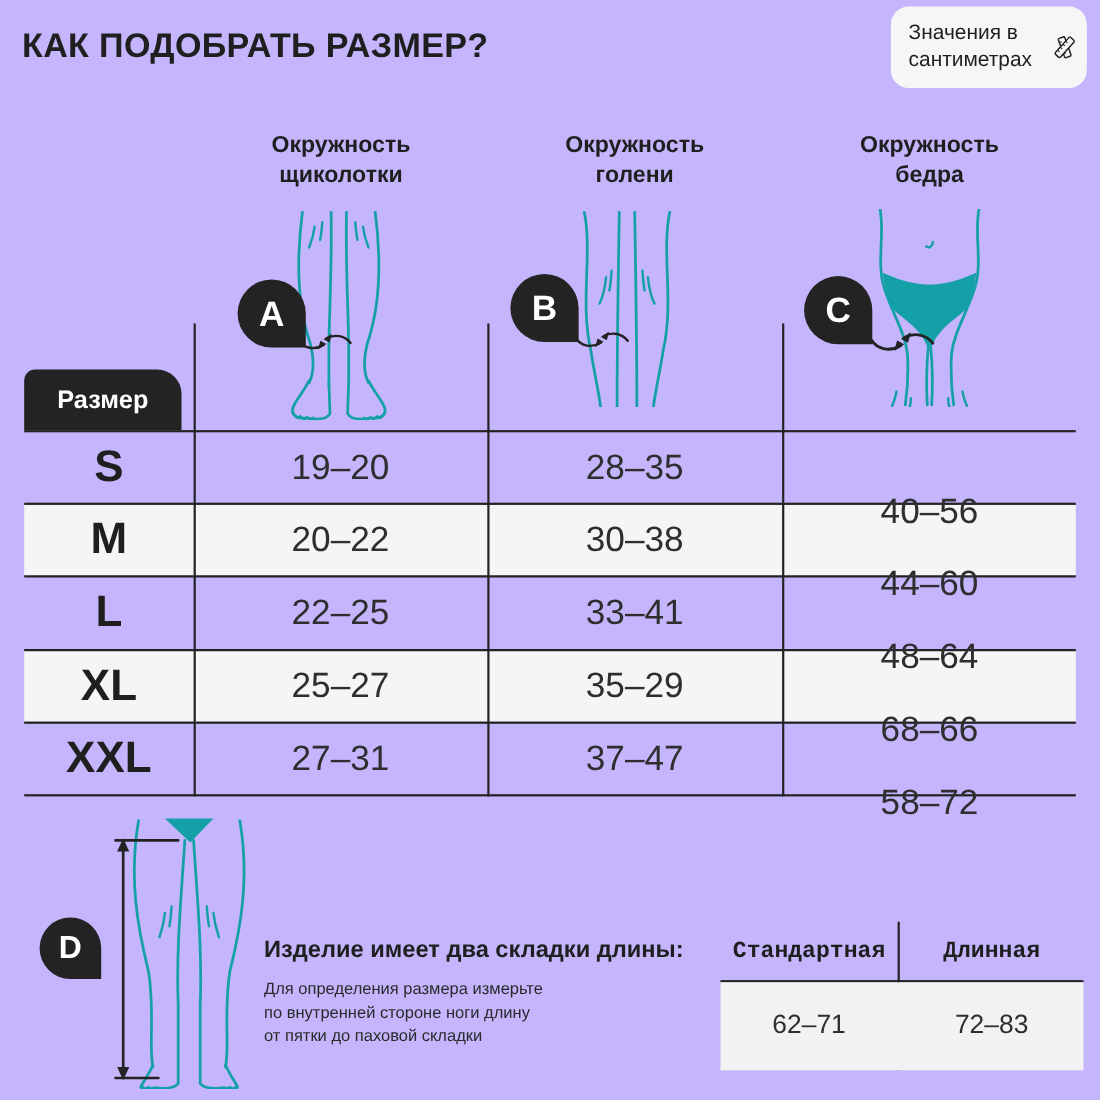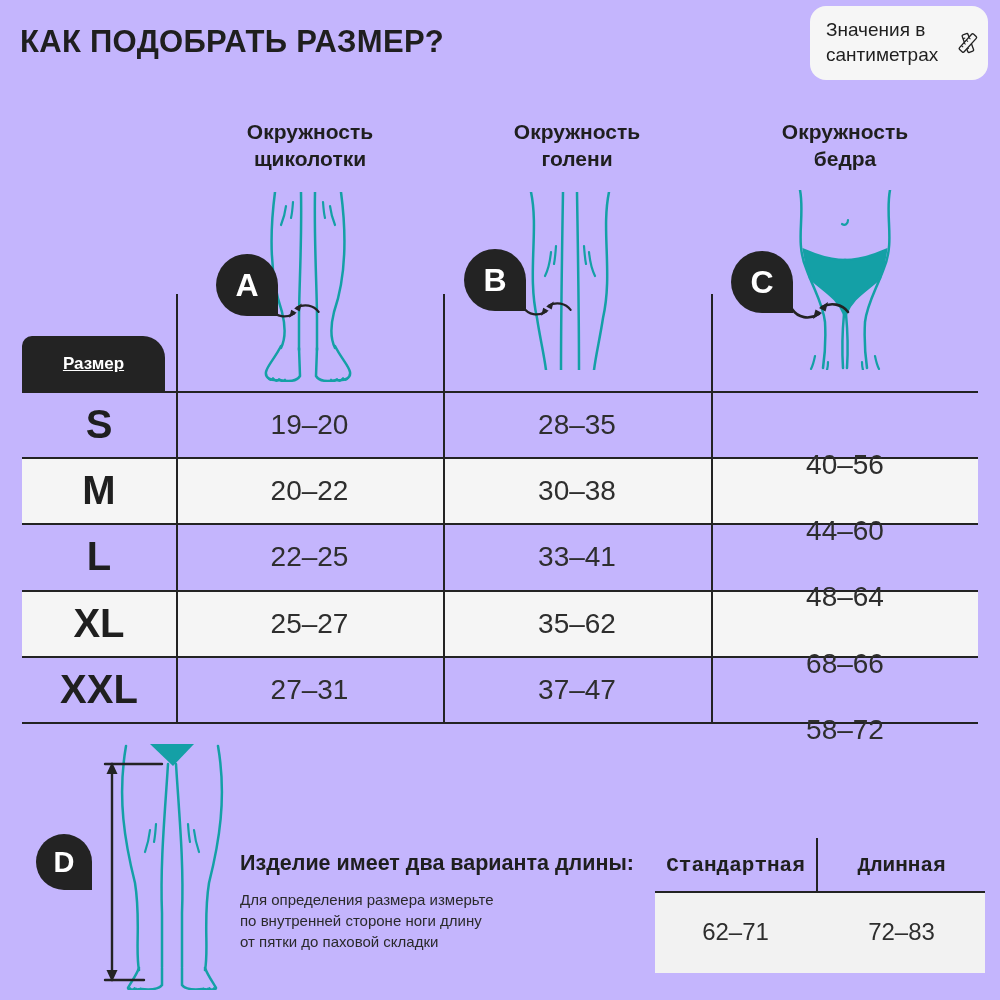--- a/index.html
+++ b/index.html
@@ -26,28 +26,28 @@
     position:absolute;background:#232323;border-radius:50% 50% 0 50%;
     color:#fff;font-weight:bold;display:flex;align-items:center;justify-content:center;
   }
   .badge-lg{width:62px;height:62px;font-size:32px;}
   .badge-sm{width:56px;height:56px;font-size:29px;}
   .hline{position:absolute;left:22px;width:956px;height:2px;background:#232323;}
   .vline{position:absolute;width:2px;background:#232323;}
   .row-bg{position:absolute;left:22px;width:956px;height:64px;background:#f5f5f5;}
   .size-tab{
     position:absolute;left:22px;top:336px;width:143px;height:55px;background:#232323;
-    border-radius:10px 22px 0 0;color:#fff;font-weight:bold;font-size:17px;
-    display:flex;align-items:center;justify-content:center;text-decoration:underline;
+    border-radius:10px 22px 0 0;color:#fff;font-weight:bold;font-size:23px;
+    display:flex;align-items:center;justify-content:center;
   }
   .cell{
     position:absolute;height:65px;display:flex;align-items:center;justify-content:center;
   }
   .size-cell{left:22px;width:154px;font-weight:bold;font-size:40px;color:#1f1f1f;}
-  .val-cell{font-size:28px;color:#2e2e2e;}
+  .val-cell{font-size:32px;color:#2e2e2e;}
   .c-ankle{left:177px;width:265px;}
   .c-calf{left:444px;width:266px;}
   .c-hip{left:712px;width:266px;margin-top:40px;}
   .bottom-head{
     position:absolute;left:240px;top:851px;font-size:21.5px;font-weight:bold;color:#1f1f1f;
   }
   .bottom-body{
     position:absolute;left:240px;top:889px;font-size:15px;line-height:1.4;
     white-space:pre-line;color:#2a2a2a;
   }
@@ -180,21 +180,21 @@
   <div class="cell val-cell c-calf" style="top:458px;border-radius:21px;">30–38</div>
   <div class="cell val-cell c-hip" style="top:458px;">44–60</div>
 
   <div class="cell size-cell" style="top:524px;">L</div>
   <div class="cell val-cell c-ankle" style="top:524px;">22–25</div>
   <div class="cell val-cell c-calf" style="top:524px;">33–41</div>
   <div class="cell val-cell c-hip" style="top:524px;">48–64</div>
 
   <div class="cell size-cell" style="top:591px;">XL</div>
   <div class="cell val-cell c-ankle" style="top:591px;">25–27</div>
-  <div class="cell val-cell c-calf" style="top:591px;">35–62</div>
+  <div class="cell val-cell c-calf" style="top:591px;">35–29</div>
   <div class="cell val-cell c-hip" style="top:591px;">68–66</div>
 
   <div class="cell size-cell" style="top:657px;">XXL</div>
   <div class="cell val-cell c-ankle" style="top:657px;">27–31</div>
   <div class="cell val-cell c-calf" style="top:657px;">37–47</div>
   <div class="cell val-cell c-hip" style="top:657px;">58–72</div>
 
   <svg class="abs" style="left:98px;top:738px;" width="148" height="252" viewBox="0 0 148 252" fill="none" stroke-linecap="round">
     <path d="M52,6 L96,6 L75,28 Z" fill="#14a0a6" stroke="none"></path>
     <g id="legD" stroke="#14a0a6" stroke-width="2.5">
@@ -211,21 +211,21 @@
       <path d="M14,24 L8.5,36 L19.5,36 Z" fill="#232323"></path>
       <path d="M14,244 L8.5,232 L19.5,232 Z" fill="#232323"></path>
       <path d="M7,26 L64,26 M7,242 L46,242" stroke="#232323" stroke-width="2.4"></path>
     </g>
   </svg>
 
   <div class="badge badge-sm" style="left:36px;top:834px;">
     <span>D</span>
   </div>
 
-  <div class="bottom-head">Изделие имеет два варианта длины:</div>
+  <div class="bottom-head">Изделие имеет два складки длины:</div>
   <div class="bottom-body">Для определения размера измерьте
 по внутренней стороне ноги длину
 от пятки до паховой складки</div>
 
   <div class="mini-head" style="left:655px;width:161px;">Стандартная</div>
   <div class="mini-head" style="left:818px;width:167px;">Длинная</div>
   <div class="hline" style="left:655px;width:330px;top:891px;height:2px;"></div>
   <div class="vline" style="left:816px;top:838px;height:135px;"></div>
   <div class="mini-gray"></div>
   <div class="mini-val" style="left:655px;width:161px;">62–71</div>

